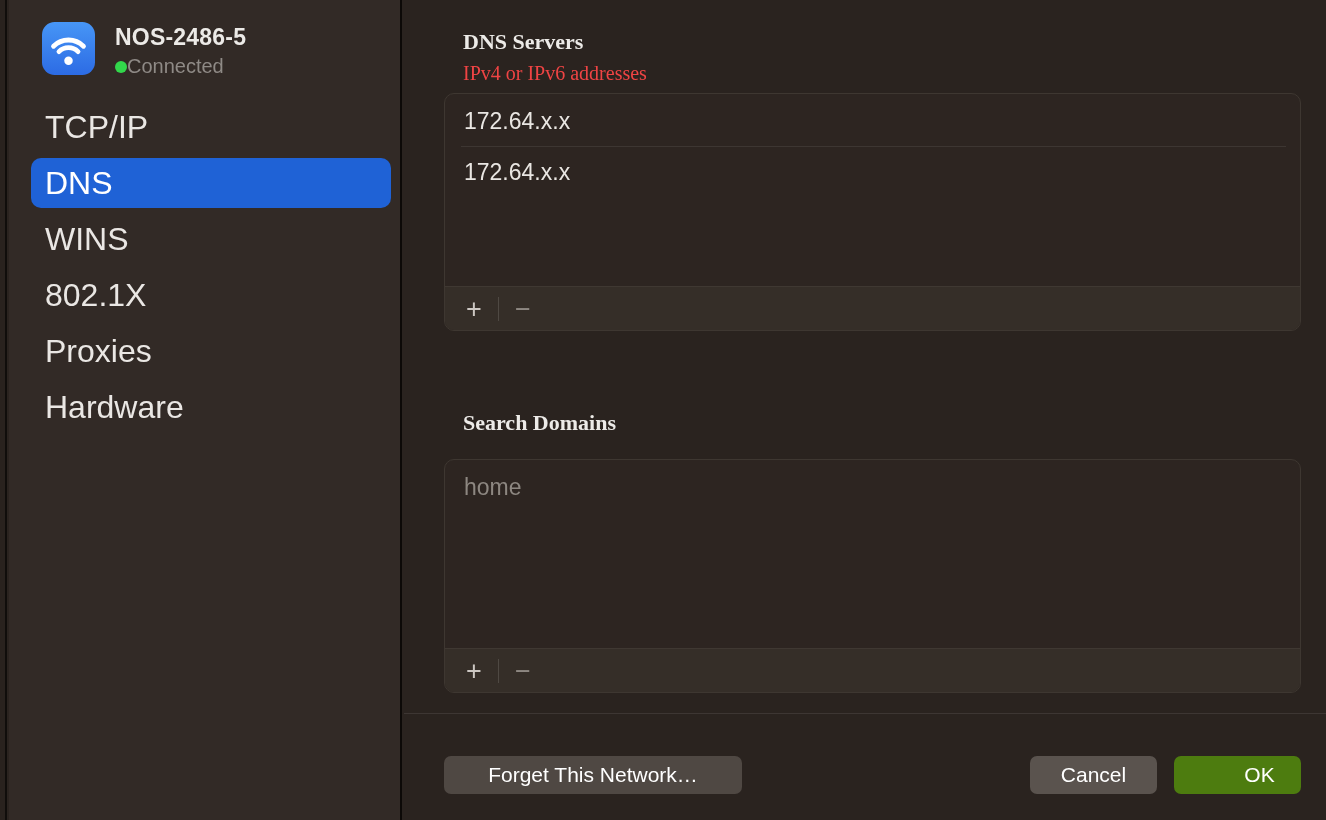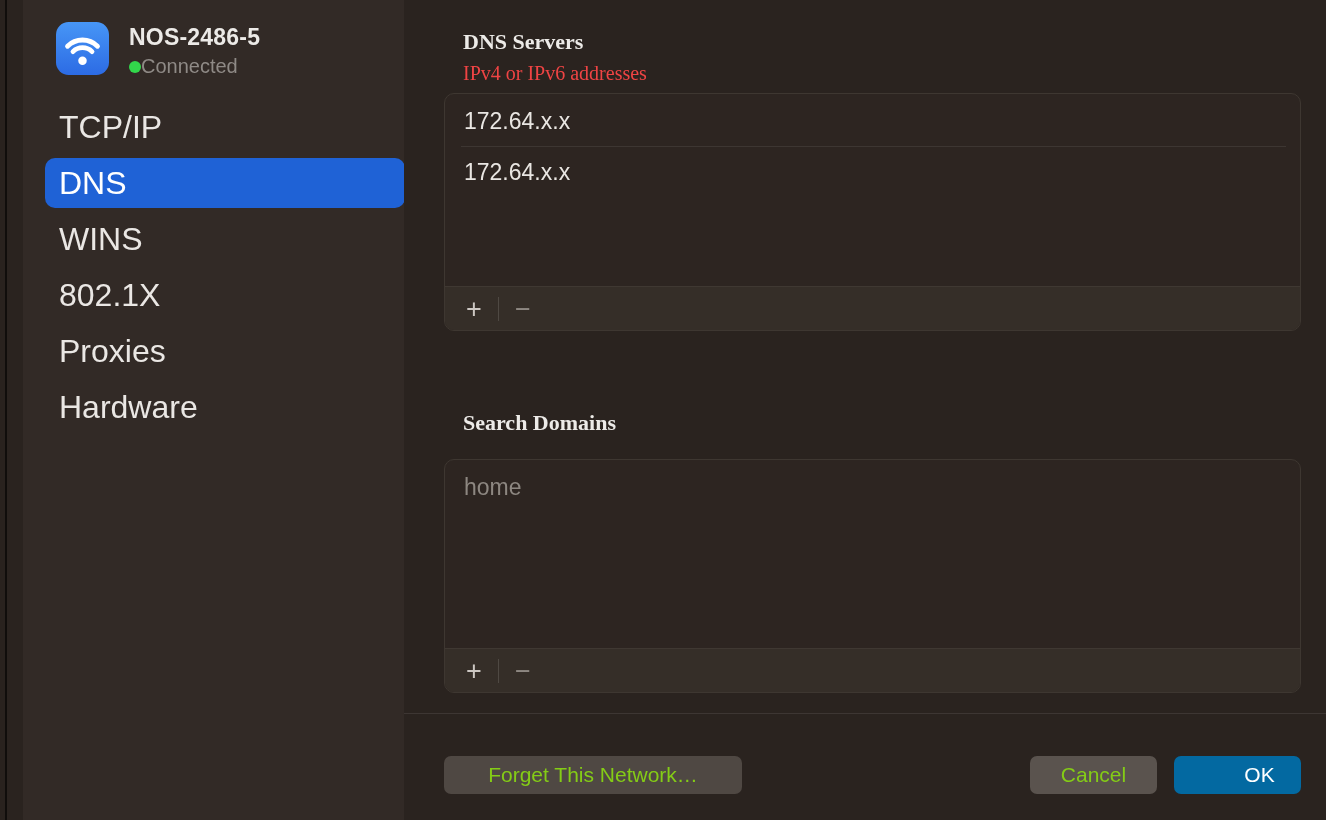--- a/index.html
+++ b/index.html
@@ -15,21 +15,21 @@
   }
 
   
   .window-edge {
     position: absolute; left: 0; top: 0; width: 7px; height: 100%;
     background: #29221e; border-right: 2px solid #100d0b;
   }
 
   
   .sidebar {
-    position: absolute; left: 23px; top: 0; width: 393px; height: 100%;
+    position: absolute; left: 9px; top: 0; width: 393px; height: 100%;
     background: #322a26; border-right: 2px solid #0c0907;
   }
   .conn { position: absolute; left: 33px; top: 22px; display: flex; gap: 20px; }
   .wifi-badge { width: 53px; height: 53px; flex: 0 0 auto; }
   .wifi-badge svg { display: block; width: 53px; height: 53px; }
   .conn-text { padding-top: 2px; }
   .conn-name { font-size: 23px; font-weight: 600; color: #eceae7; line-height: 26px; letter-spacing: .2px; }
   .conn-status { display: flex; align-items: center; margin-top: 5px; }
   .status-dot { width: 12px; height: 12px; border-radius: 50%; background: #32d74b; }
   .status-text { font-size: 20px; color: #8f8a86; }
@@ -73,25 +73,25 @@
   }
   .pm-btn.plus { color: #ccc7c2; }
   .pm-btn.minus { color: #8d8781; }
   .pm-sep { width: 1px; height: 24px; background: rgba(255,255,255,0.13); margin: 0 8px; }
 
   .bottom-divider { position: absolute; left: 0; right: 0; top: 713px; height: 1px; background: rgba(255,255,255,0.09); }
 
   .btn {
     position: absolute; top: 756px; height: 38px; border-radius: 7px;
     display: flex; align-items: center; justify-content: center;
-    font-size: 21px; color: #84cc16; cursor: default;
+    font-size: 21px; color: #ffffff; cursor: default;
   }
   .btn-forget { left: 40px; width: 298px; background: #4f4843; }
   .btn-cancel { left: 626px; width: 127px; background: #5a534e; }
-  .btn-ok { left: 770px; width: 127px; background: #0369a1; color: #ffffff; font-weight: 500; padding-left: 44px; }
+  .btn-ok { left: 770px; width: 127px; background: #4d7c0f; color: #ffffff; font-weight: 500; padding-left: 44px; }
 </style>
 </head>
 <body>
 
 <div class="screen">
 
   <div class="window-edge"></div>
 
   <aside class="sidebar">
     <div class="conn">

